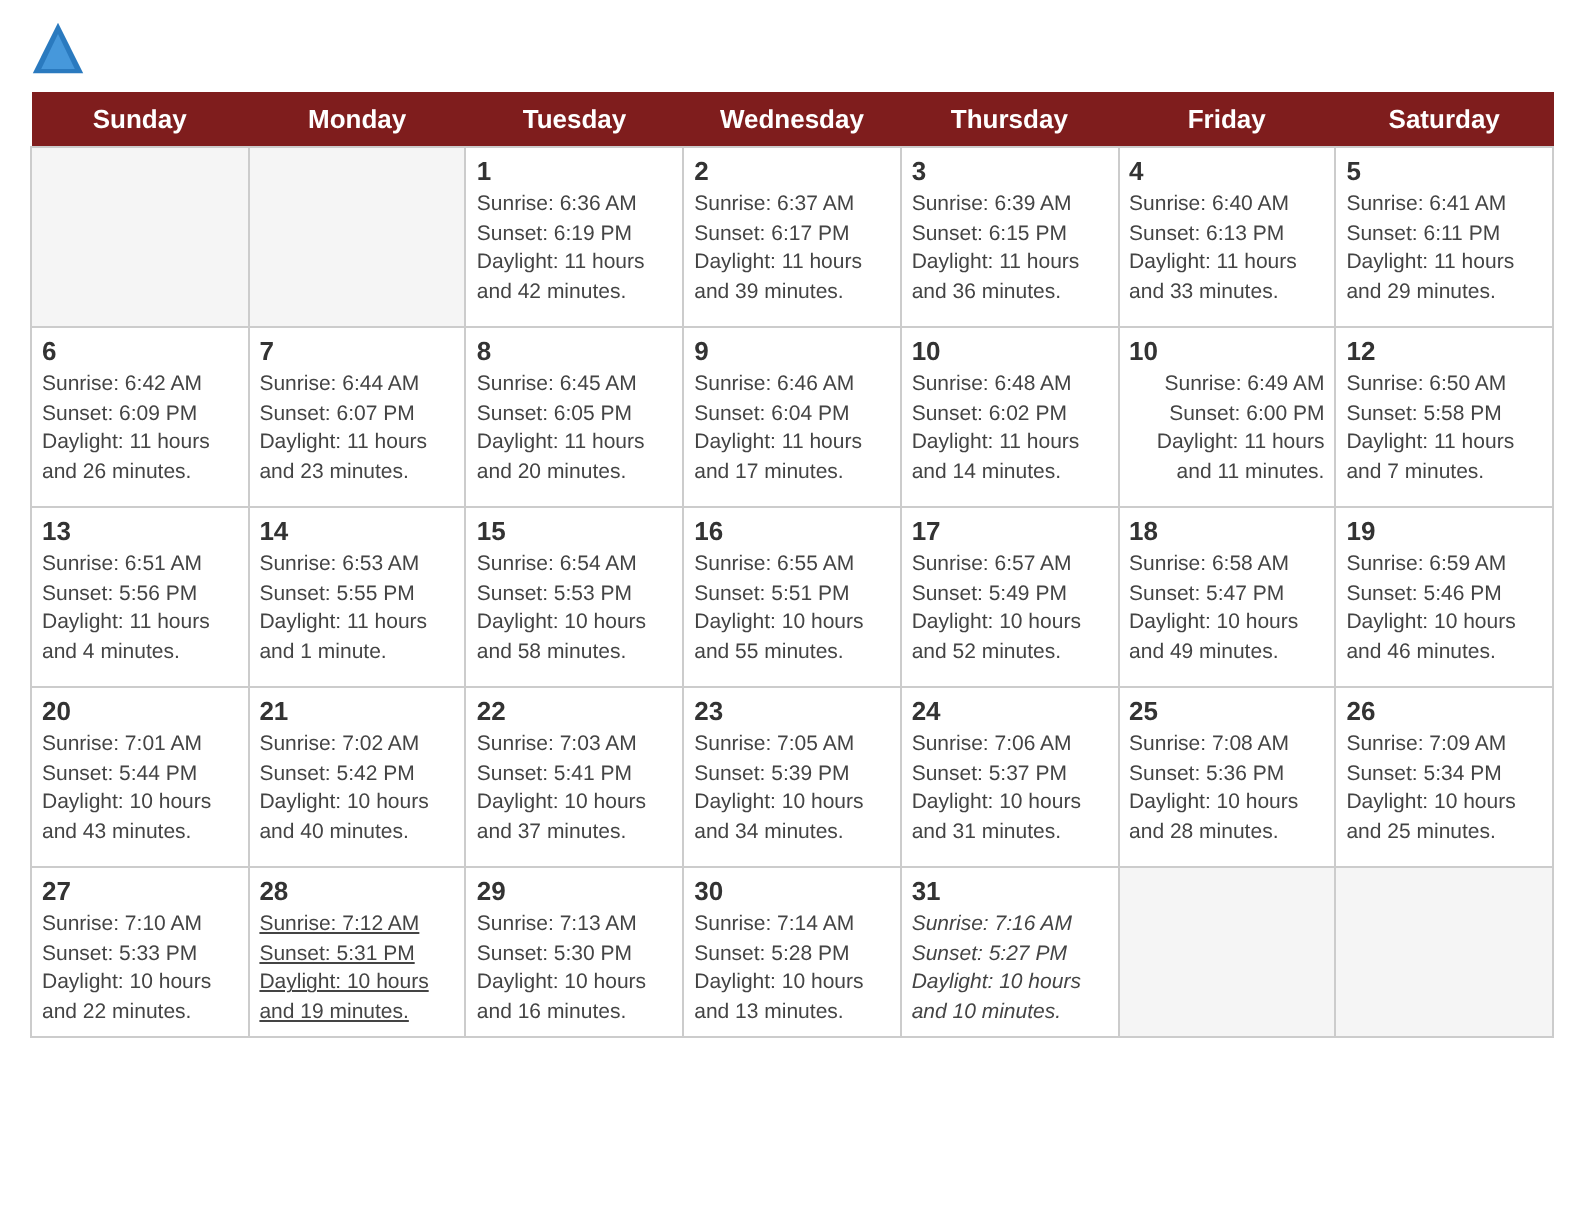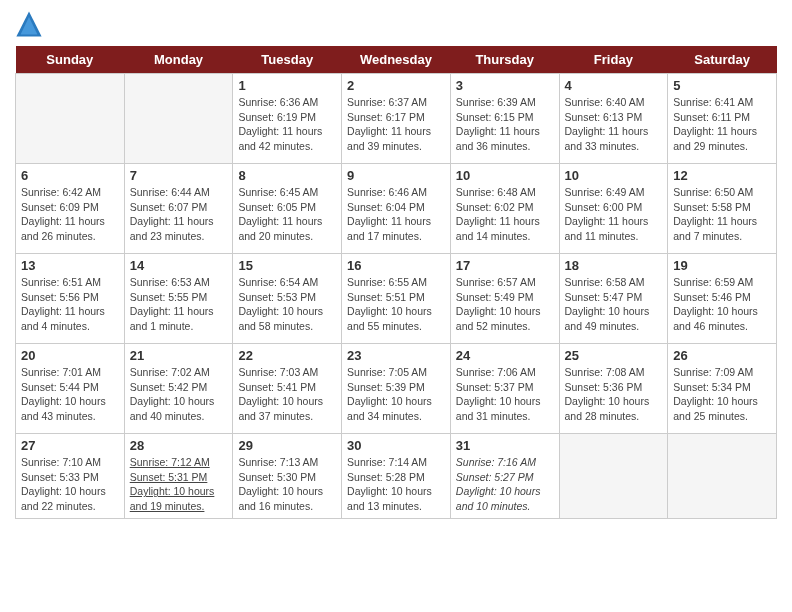--- a/index.html
+++ b/index.html
@@ -117,21 +117,21 @@
 Daylight: 11 hours and 17 minutes.</div>
           </td>
           <td>
             <span class="day-num">10</span>
             <div class="day-info" style="white-space: pre-line;">Sunrise: 6:48 AM
 Sunset: 6:02 PM
 Daylight: 11 hours and 14 minutes.</div>
           </td>
           <td>
             <span class="day-num">10</span>
-            <div class="day-info" style="white-space: pre-line;">Sunrise: 6:49 AM
+            <div class="day-info" style="white-space: pre-line; text-align: right;">Sunrise: 6:49 AM
 Sunset: 6:00 PM
 Daylight: 11 hours and 11 minutes.</div>
           </td>
           <td>
             <span class="day-num">12</span>
             <div class="day-info" style="white-space: pre-line;">Sunrise: 6:50 AM
 Sunset: 5:58 PM
 Daylight: 11 hours and 7 minutes.</div>
           </td>
         </tr>

